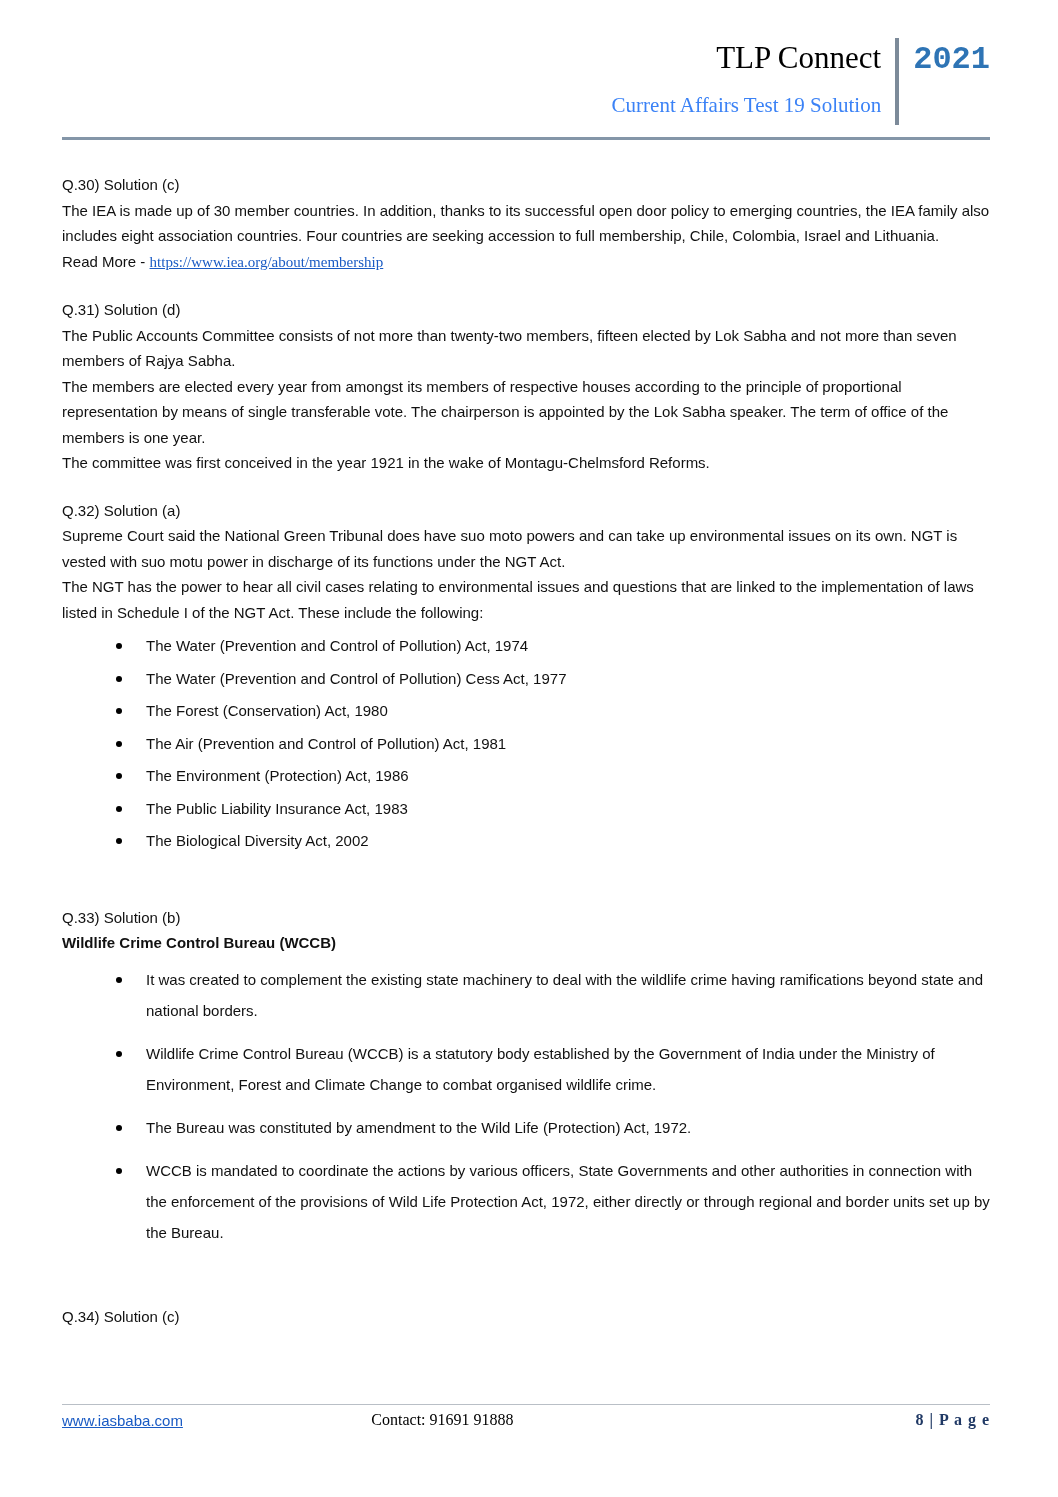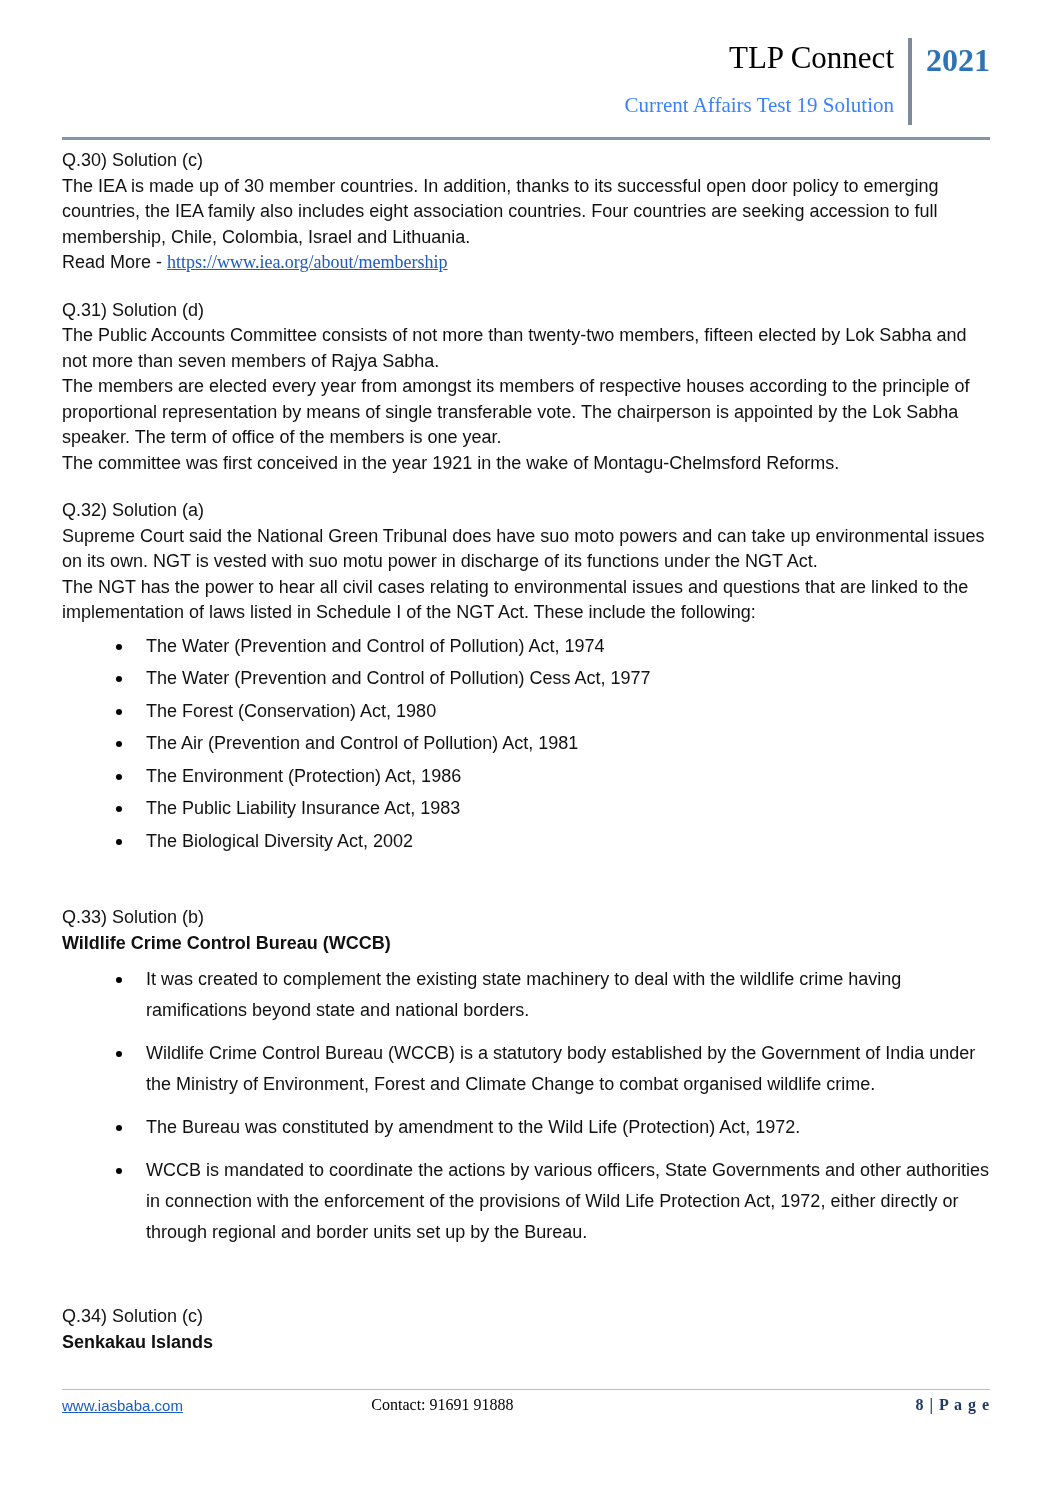--- a/index.html
+++ b/index.html
@@ -50,37 +50,37 @@
     color: #3b82f6;
     white-space: nowrap;
     margin-top: 7px;
   }
   .header-divider {
     width: 4px;
     background: #7c8a99;
     margin-right: 14px;
   }
   .header-year {
-    font-family: Liberation Serif, serif;
+    font-family: Liberation Mono, monospace;
     font-size: 32px;
     font-weight: bold;
     color: #2e74b5;
     line-height: 40px;
     align-self: flex-start;
     padding-top: 2px;
   }
   .header-rule {
     margin: 12px 62px 0 62px;
     border-top: 3px solid #8496a8;
   }
 
   
   .content {
-    padding: 8px 62px 0 62px;
-    font-size: 18px;
+    padding: 32px 62px 0 62px;
+    font-size: 15px;
     line-height: 25.5px;
     color: #111;
   }
   .para {
     margin: 0;
   }
   .block-gap {
     height: 22px;
   }
   .qhead {
@@ -121,21 +121,21 @@
   }
   ul.bullets.wide > li::before {
     top: 13px;
   }
 
   
   .footer {
     position: absolute;
     left: 62px;
     right: 62px;
-    bottom: 83px;
+    bottom: 68px;
   }
   .footer-rule {
     border-top: 1.5px solid #b9bfc6;
     margin-bottom: 6px;
   }
   .footer-row {
     display: flex;
     align-items: center;
     font-size: 15px;
   }
@@ -227,21 +227,20 @@
         <li>The Bureau was constituted by amendment to the Wild Life (Protection) Act, 1972.</li>
         <li>WCCB is mandated to coordinate the actions by various officers, State Governments and other authorities in connection with the enforcement of the provisions of Wild Life Protection Act, 1972, either directly or through regional and border units set up by the Bureau.</li>
       </ul>
     </div>
 
     <div class="block-gap"></div>
     <div class="block-gap"></div>
 
     <div>
       <p class="qhead">Q.34) Solution (c)</p>
-      <p class="qhead bold">Senkakau Islands</p>
     </div>
 
   </div>
 
   <div class="footer">
     <div class="footer-rule"></div>
     <div class="footer-row">
       <div class="footer-left"><a href="#">www.iasbaba.com</a></div>
       <div class="footer-center">Contact: 91691 91888</div>
       <div class="footer-right">8 | P a g e</div>

